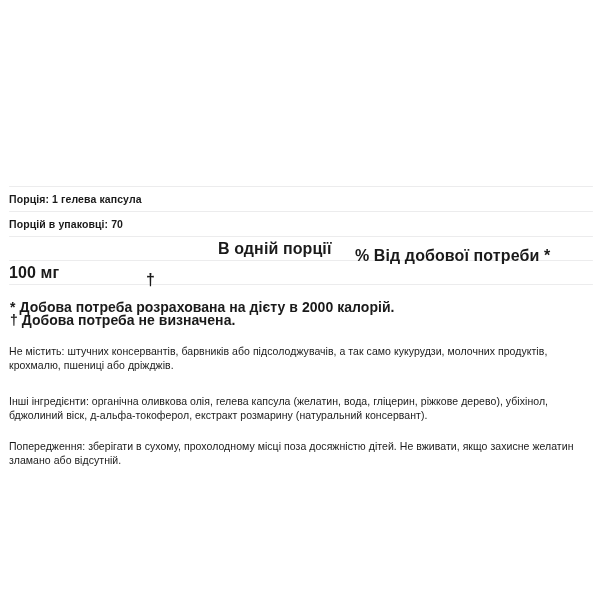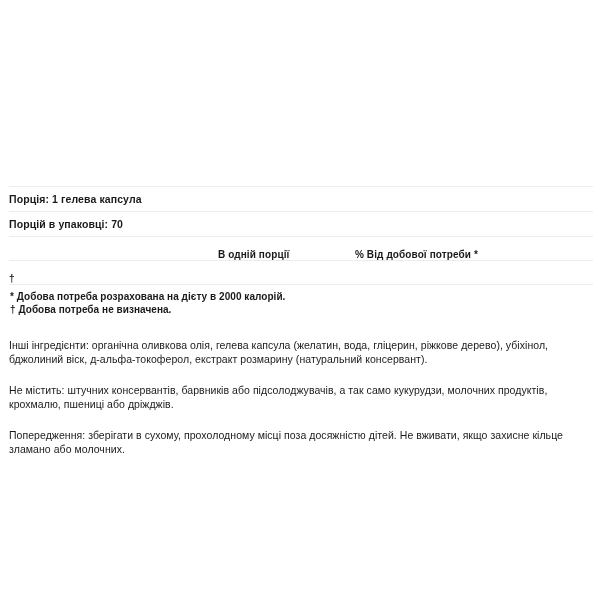--- a/index.html
+++ b/index.html
@@ -48,22 +48,22 @@
     font-size: 10.5px;
     font-weight: bold;
     letter-spacing: 0.1px;
     color: #1a1a1a;
   }
 
   .table-head-row,
   .table-data-row {
     height: 23px;
     display: flex;
-    align-items: flex-end;
-    font-size: 10px;
+    align-items: center;
+    font-size: 16px;
     font-weight: bold;
     letter-spacing: 0.1px;
     color: #1a1a1a;
     position: relative;
   }
 
   .col-name {
     width: 209px;
     flex: none;
   }
@@ -71,26 +71,27 @@
     width: 137px;
     flex: none;
   }
   .col-dv {
     flex: 1 1 auto;
     margin-top: 14px;
   }
 
   .footnotes {
     padding-top: 5px;
-    font-size: 10px;
+    font-size: 14px;
     font-weight: bold;
     line-height: 13px;
     letter-spacing: 0.05px;
     color: #1a1a1a;
     margin-left: 1px;
+    margin-top: 11px;
   }
   .footnotes div { white-space: nowrap; }
 
   .paragraphs {
     margin: 0 0 0 9px;
     width: 583px;
   }
 
   .para {
     font-size: 10.5px;
@@ -128,31 +129,32 @@
 
     <div class="table-head-row">
       <span class="col-name"></span>
       <span class="col-amount">В одній порції</span>
       <span class="col-dv">% Від добової потреби *</span>
     </div>
 
     <div class="rule"></div>
 
     <div class="table-data-row">
+      <span class="col-amount">100 мг</span>
       <span class="col-dv">†</span>
     </div>
 
     <div class="rule"></div>
 
     <div class="footnotes">
       <div>* Добова потреба розрахована на дієту в 2000 калорій.</div>
       <div>† Добова потреба не визначена.</div>
     </div>
 
   </div>
 
   <div class="paragraphs">
+    <p class="para contains">Не містить: штучних консервантів, барвників або підсолоджувачів, а так само кукурудзи, молочних продуктів, крохмалю, пшениці або дріжджів.</p>
     <p class="para ingredients">Інші інгредієнти: органічна оливкова олія, гелева капсула (желатин, вода, гліцерин, ріжкове дерево), убіхінол, бджолиний віск, д-альфа-токоферол, екстракт розмарину (натуральний консервант).</p>
-    <p class="para contains">Не містить: штучних консервантів, барвників або підсолоджувачів, а так само кукурудзи, молочних продуктів, крохмалю, пшениці або дріжджів.</p>
-    <p class="para warning">Попередження: зберігати в сухому, прохолодному місці поза досяжністю дітей. Не вживати, якщо захисне кільце зламано або молочних.</p>
+    <p class="para warning">Попередження: зберігати в сухому, прохолодному місці поза досяжністю дітей. Не вживати, якщо захисне желатин зламано або відсутній.</p>
   </div>
 
 </div>
 
 </body></html>

